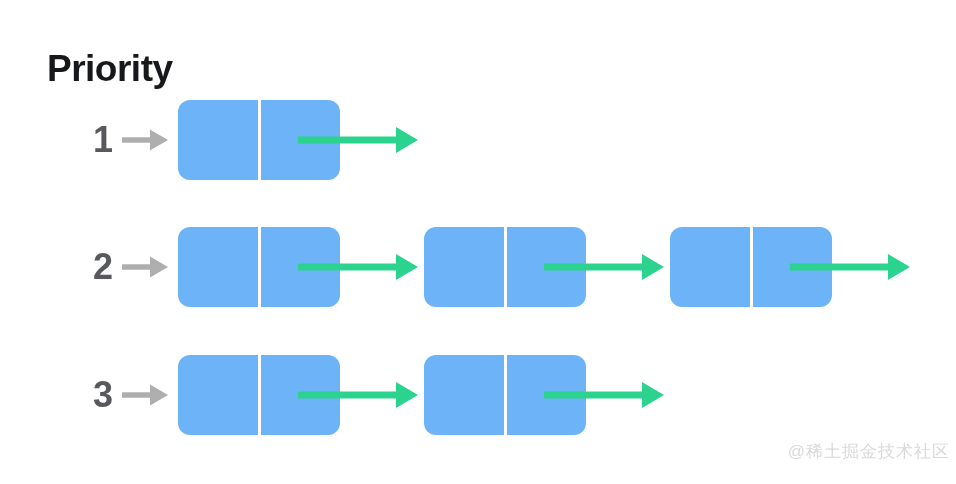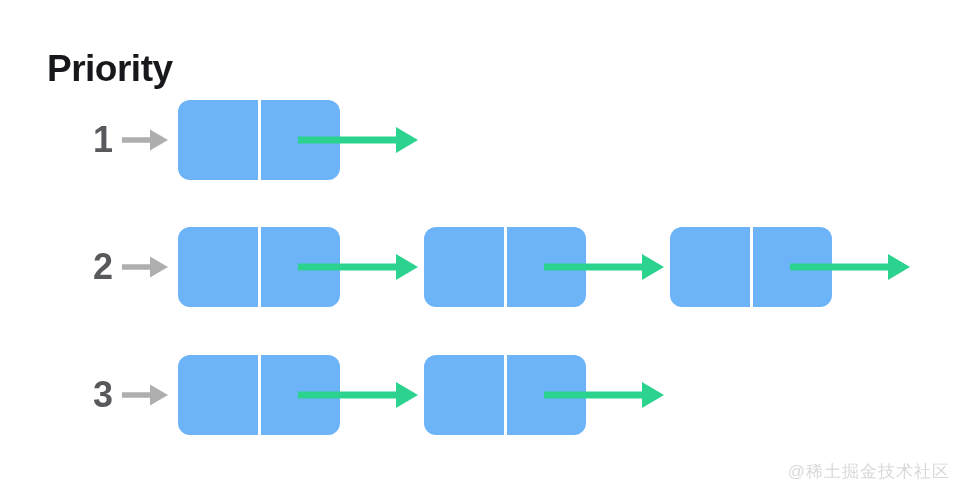--- a/index.html
+++ b/index.html
@@ -59,21 +59,21 @@
     left: 50%;
     top: 0;
     bottom: 0;
     width: 3px;
     margin-left: -1.5px;
     background: #ffffff;
   }
   .watermark {
     position: absolute;
     right: 6px;
-    bottom: 1px;
+    bottom: 21px;
     font-size: 17px;
     color: #d9d9d9;
     letter-spacing: 1px;
     user-select: none;
   }
 </style>
 </head>
 <body>
 
 <div class="canvas" style="background: rgb(255, 255, 255);">

